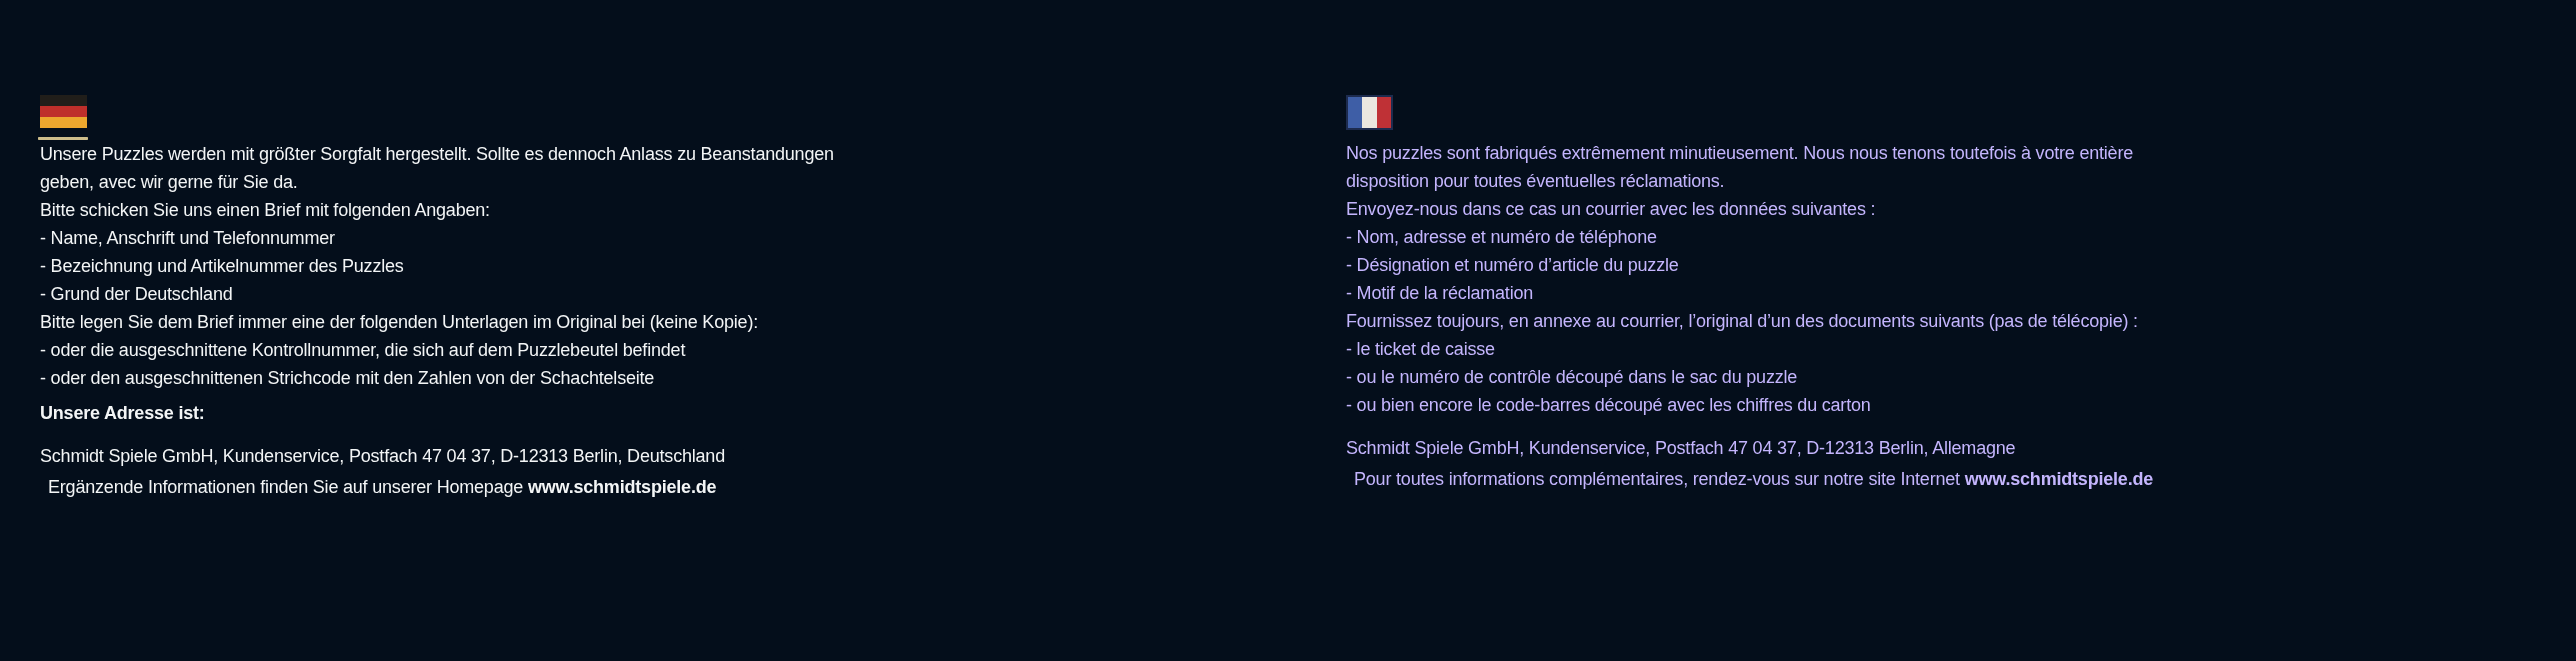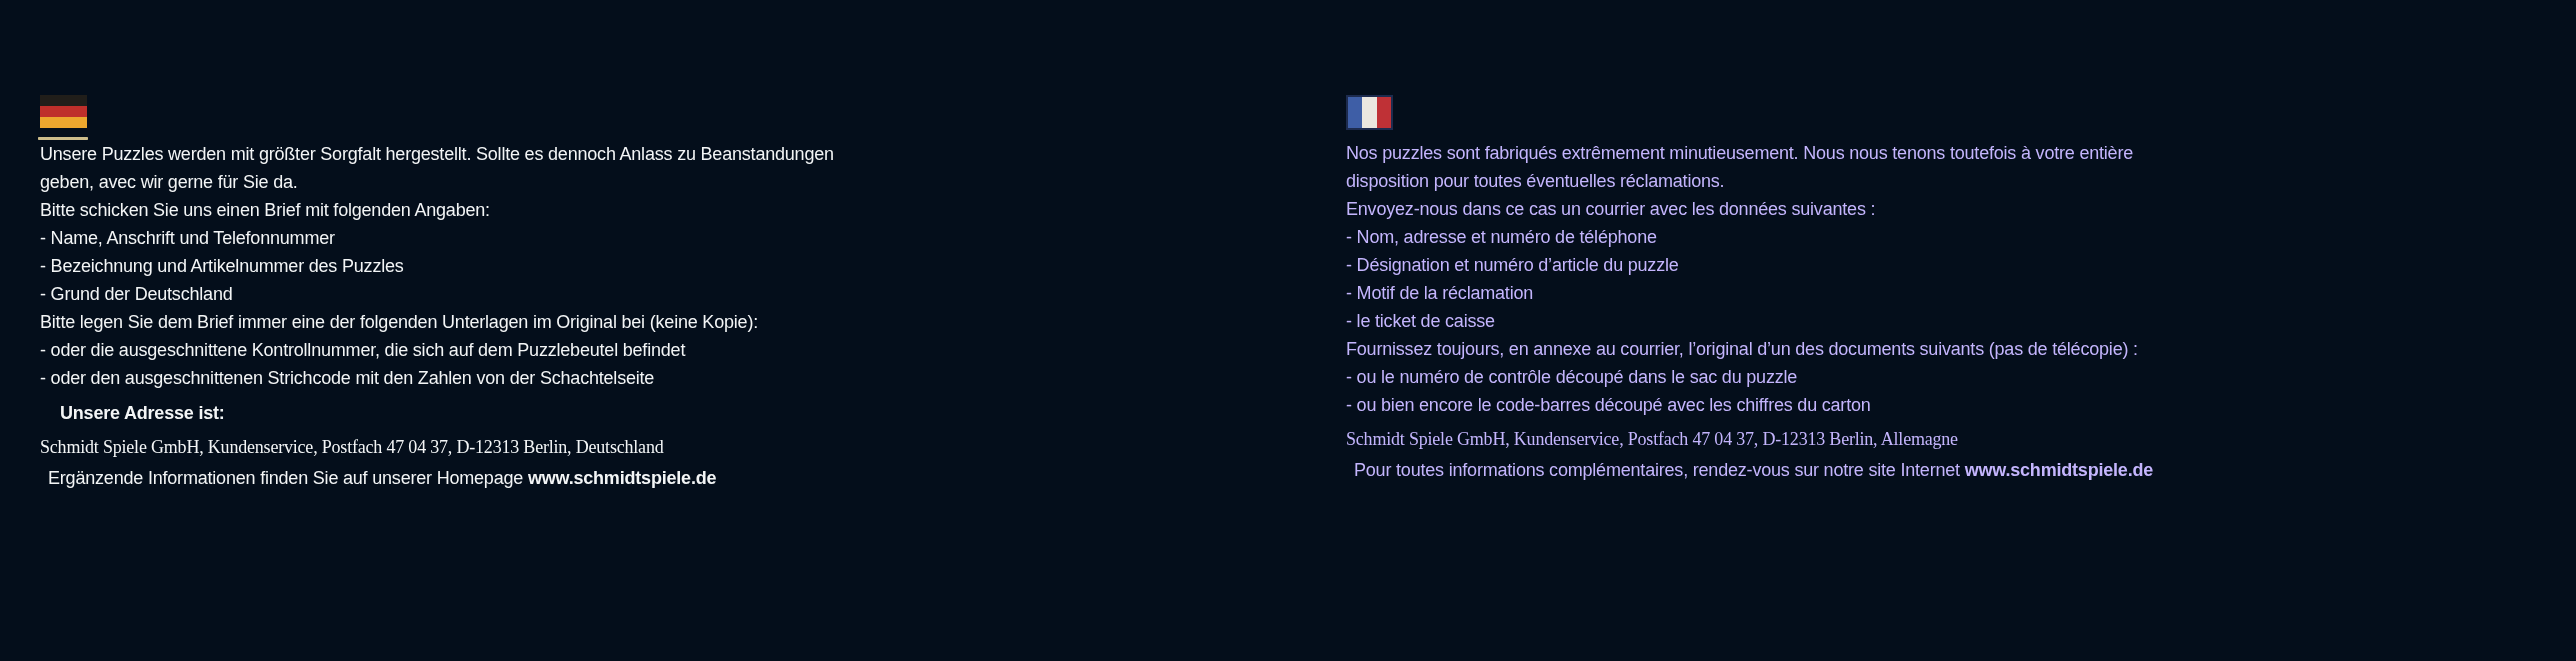--- a/index.html
+++ b/index.html
@@ -44,22 +44,22 @@
     height: 35px;
   }
   .flag-fr .vband { flex: 1; }
 
   .textblock {
     font-size: 18px;
     line-height: 28px;
     letter-spacing: -0.2px;
   }
   .text-line { white-space: nowrap; }
-  .heading-line { font-weight: 700; margin-top: 6.6px; margin-left: 20px; }
-  .addr-line { margin-top: 6px; font-family: Liberation Serif, serif; }
+  .heading-line { font-weight: 700; margin-top: 6.6px; }
+  .addr-line { margin-top: 15px; }
   .home-line { margin-top: 3.3px; margin-left: 8px; }
   .bold { font-weight: 700; }
 </style>
 </head>
 <body>
 
 <div class="canvas" style="background-color: rgb(4, 14, 27);">
 
   <section class="column col-de" style="color: rgb(243, 245, 246);">
     <div class="flag flag-de">
@@ -94,22 +94,22 @@
       <div class="vband" style="background-color: rgb(191, 49, 54);"></div>
     </div>
 
     <div class="textblock" style="margin-top:7.4px;">
       <div class="text-line">Nos puzzles sont fabriqués extrêmement minutieusement. Nous nous tenons toutefois à votre entière</div>
       <div class="text-line">disposition pour toutes éventuelles réclamations.</div>
       <div class="text-line">Envoyez-nous dans ce cas un courrier avec les données suivantes :</div>
       <div class="text-line">- Nom, adresse et numéro de téléphone</div>
       <div class="text-line">- Désignation et numéro d’article du puzzle</div>
       <div class="text-line">- Motif de la réclamation</div>
+      <div class="text-line">Fournissez toujours, en annexe au courrier, l’original d’un des documents suivants (pas de télécopie) :</div>
       <div class="text-line">- le ticket de caisse</div>
-      <div class="text-line">Fournissez toujours, en annexe au courrier, l’original d’un des documents suivants (pas de télécopie) :</div>
       <div class="text-line">- ou le numéro de contrôle découpé dans le sac du puzzle</div>
       <div class="text-line">- ou bien encore le code-barres découpé avec les chiffres du carton</div>
       <div class="text-line addr-line">Schmidt Spiele GmbH, Kundenservice, Postfach 47 04 37, D-12313 Berlin, Allemagne</div>
       <div class="text-line home-line">
         <span>Pour toutes informations complémentaires, rendez-vous sur notre site Internet </span><span class="bold">www.schmidtspiele.de</span>
       </div>
     </div>
   </section>
 
 </div>

